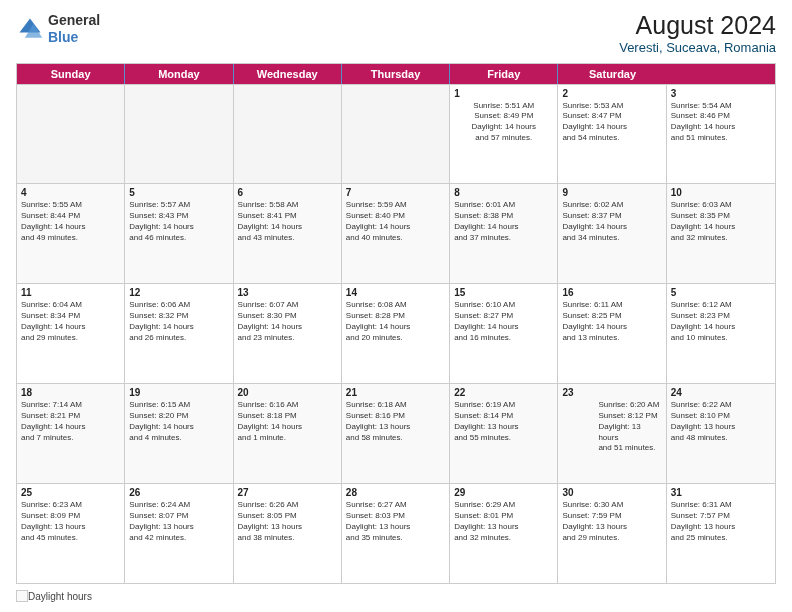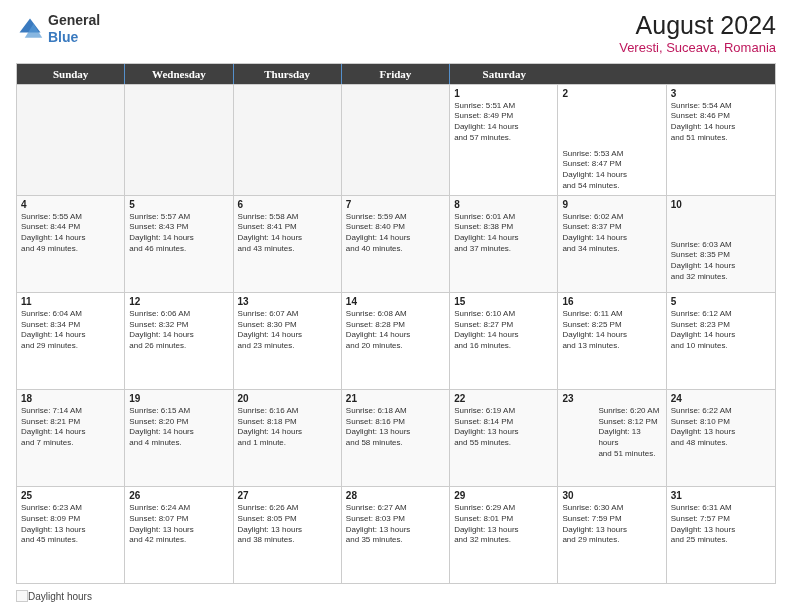--- a/index.html
+++ b/index.html
@@ -43,33 +43,32 @@
       text-align: right;
     }
     .month-title {
       font-size: 25px;
       font-weight: normal;
       color: #222;
       line-height: 1.1;
     }
     .subtitle {
       font-size: 13px;
-      color: #be185d;
+      color: #0c4a6e;
     }
     .calendar {
       flex: 1;
       display: flex;
       flex-direction: column;
       border: 1px solid #ccc;
     }
     .cal-header {
       display: grid;
       grid-template-columns: repeat(7, 1fr);
-      background: #404040;
-      font-family: Liberation Serif, serif;
+      background: #be185d;
     }
     .cal-header-cell {
       color: #fff;
       font-size: 11px;
       font-weight: bold;
       text-align: center;
       padding: 4px 2px;
       border-right: 1px solid #5590cc;
     }
     .cal-header-cell:last-child { border-right: none; }
@@ -139,41 +138,42 @@
     </div>
     <div class="title-block">
       <div class="month-title">August 2024</div>
       <div class="subtitle">Veresti, Suceava, Romania</div>
     </div>
   </div>
 
   <div class="calendar">
     <div class="cal-header">
     <div class="cal-header-cell">Sunday</div>
+        <div class="cal-header-cell">Monday</div>
         <div class="cal-header-cell">Wednesday</div>
         <div class="cal-header-cell">Thursday</div>
         <div class="cal-header-cell">Friday</div>
         <div class="cal-header-cell">Saturday</div>
       </div>
     <div class="cal-body">
     <div class="cal-row">
           <div class="cal-cell empty"></div>
           <div class="cal-cell empty"></div>
           <div class="cal-cell empty"></div>
           <div class="cal-cell empty"></div>
           <div class="cal-cell">
             <div class="day-num">1</div>
-            <div class="day-info" style="white-space: pre-line;">Sunrise: 5:51 AM
+            <div class="day-info" style="white-space: pre-line; text-align: center;">Sunrise: 5:51 AM
 Sunset: 8:49 PM
 Daylight: 14 hours
 and 57 minutes.</div>
           </div>
           <div class="cal-cell">
             <div class="day-num">2</div>
-            <div class="day-info" style="white-space: pre-line; margin-top: 48px;">Sunrise: 5:53 AM
+            <div class="day-info" style="white-space: pre-line;">Sunrise: 5:53 AM
 Sunset: 8:47 PM
 Daylight: 14 hours
 and 54 minutes.</div>
           </div>
           <div class="cal-cell">
             <div class="day-num">3</div>
             <div class="day-info" style="white-space: pre-line;">Sunrise: 5:54 AM
 Sunset: 8:46 PM
 Daylight: 14 hours
 and 51 minutes.</div>
@@ -217,21 +217,21 @@
           </div>
           <div class="cal-cell alt">
             <div class="day-num">9</div>
             <div class="day-info" style="white-space: pre-line;">Sunrise: 6:02 AM
 Sunset: 8:37 PM
 Daylight: 14 hours
 and 34 minutes.</div>
           </div>
           <div class="cal-cell alt">
             <div class="day-num">10</div>
-            <div class="day-info" style="white-space: pre-line; margin-top: 28px;">Sunrise: 6:03 AM
+            <div class="day-info" style="white-space: pre-line;">Sunrise: 6:03 AM
 Sunset: 8:35 PM
 Daylight: 14 hours
 and 32 minutes.</div>
           </div>
         </div>
         <div class="cal-row">
           <div class="cal-cell">
             <div class="day-num">11</div>
             <div class="day-info" style="white-space: pre-line;">Sunrise: 6:04 AM
 Sunset: 8:34 PM

